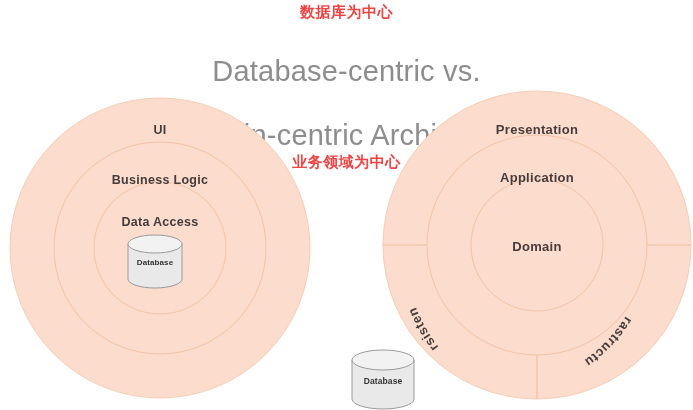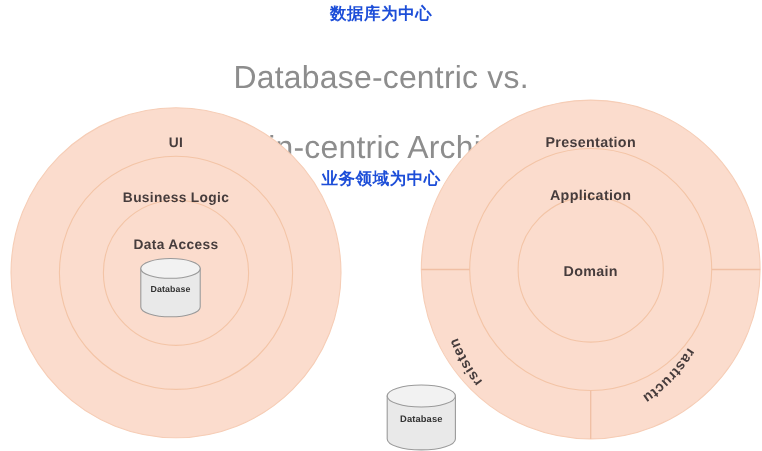--- a/index.html
+++ b/index.html
@@ -29,21 +29,21 @@
     left: 0;
     top: 0;
     width: 693px;
     text-align: center;
     pointer-events: none;
   }
   .cn-anno {
     font-family: "DejaVu Sans", "Liberation Sans", sans-serif;
     font-size: 15px;
     font-weight: 700;
-    color: #1d4ed8;
+    color: #ef4444;
     line-height: 20px;
     letter-spacing: 0.5px;
   }
   .cn-top { margin-top: 2px; }
   .cn-bottom { margin-top: 1px; }
 
   .main-title {
     font-family: "Liberation Sans", "DejaVu Sans", sans-serif;
     font-size: 29px;
     font-weight: 300;

